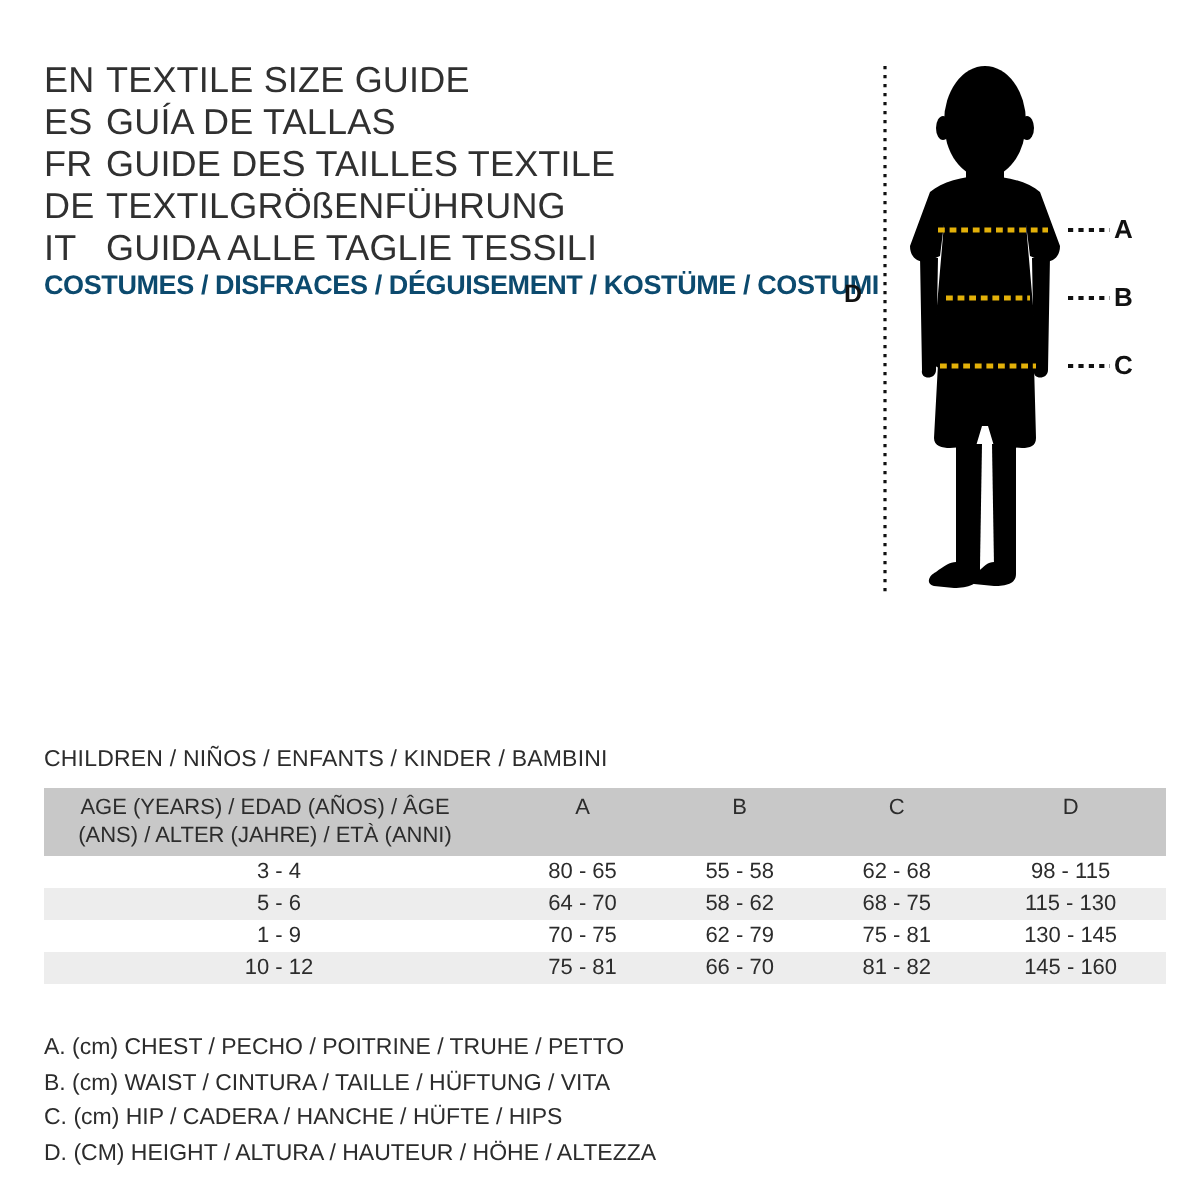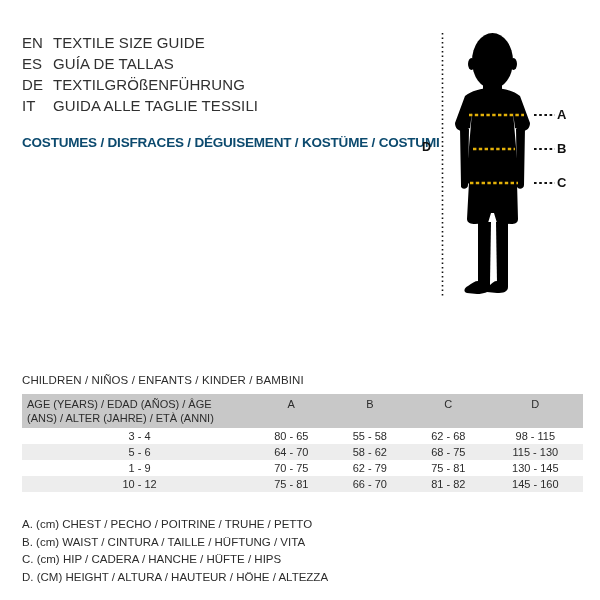--- a/index.html
+++ b/index.html
@@ -2,21 +2,21 @@
 <html><head>
 <meta charset="utf-8">
 <style>
   html,body{margin:0;padding:0;background:#ffffff;}
   .page{
     position:relative;width:600px;height:600px;background:#ffffff;overflow:hidden;
     font-family:"Liberation Sans",sans-serif;color:#2e2e2e;
   }
   
   .langs{position:absolute;left:22px;top:30px;}
-  .lang-row{display:flex;align-items:flex-end;height:21px;font-size:15px;letter-spacing:.1px;color:#303030;}
+  .lang-row{display:flex;align-items:flex-end;height:21px;font-size:18px;letter-spacing:.1px;color:#303030;}
   .lang-code{width:31px;flex:0 0 31px;}
   
   .cat-title{
     position:absolute;left:22px;top:135px;font-size:13.5px;font-weight:bold;
     letter-spacing:-.2px;color:#0c4a6e;white-space:nowrap;
   }
   
   .figure{position:absolute;left:420px;top:0;width:180px;height:320px;}
   .figure svg{position:absolute;left:0;top:0;}
   .fig-label{position:absolute;font-size:13px;line-height:16px;font-weight:bold;color:#111;}
@@ -27,40 +27,44 @@
   
   .table-title{position:absolute;left:22px;top:374px;font-size:11.5px;letter-spacing:.1px;color:#2c2c2c;}
   .size-table{
     position:absolute;left:22px;top:394px;width:561px;border-collapse:collapse;
     table-layout:fixed;font-size:11px;color:#2c2c2c;
   }
   .size-table th{
     background:#c8c8c8;font-weight:normal;text-align:center;vertical-align:top;
     padding:4px 0 3px 0;line-height:13.5px;font-size:11px;
   }
-  .size-table th.age-th{text-align:left;padding-left:5px;padding-right:14px;margin-left:36px;}
+  .size-table th.age-th{text-align:center;padding-left:5px;padding-right:14px;margin-left:36px;}
   .size-table td{height:16px;padding:0;text-align:center;line-height:16px;}
   .size-table td.age-td{text-align:center;padding-left:5px;}
   .size-table tbody tr:nth-child(even){background:#ededed;}
   
   .legend{position:absolute;left:22px;top:504px;font-size:11.5px;line-height:17.5px;color:#2c2c2c;margin-top:12px;}
 </style>
 </head>
 <body>
 
 <div class="page">
 
   <div class="langs">
     <div class="lang-row">
       <span class="lang-code">EN</span>
       <span class="lang-label">TEXTILE SIZE GUIDE</span>
     </div>
     <div class="lang-row">
       <span class="lang-code">ES</span>
       <span class="lang-label">GUÍA DE TALLAS</span>
+    </div>
+    <div class="lang-row">
+      <span class="lang-code">FR</span>
+      <span class="lang-label">GUIDE DES TAILLES TEXTILE</span>
     </div>
     <div class="lang-row">
       <span class="lang-code">DE</span>
       <span class="lang-label">TEXTILGRÖßENFÜHRUNG</span>
     </div>
     <div class="lang-row">
       <span class="lang-code">IT</span>
       <span class="lang-label">GUIDA ALLE TAGLIE TESSILI</span>
     </div>
   </div>

